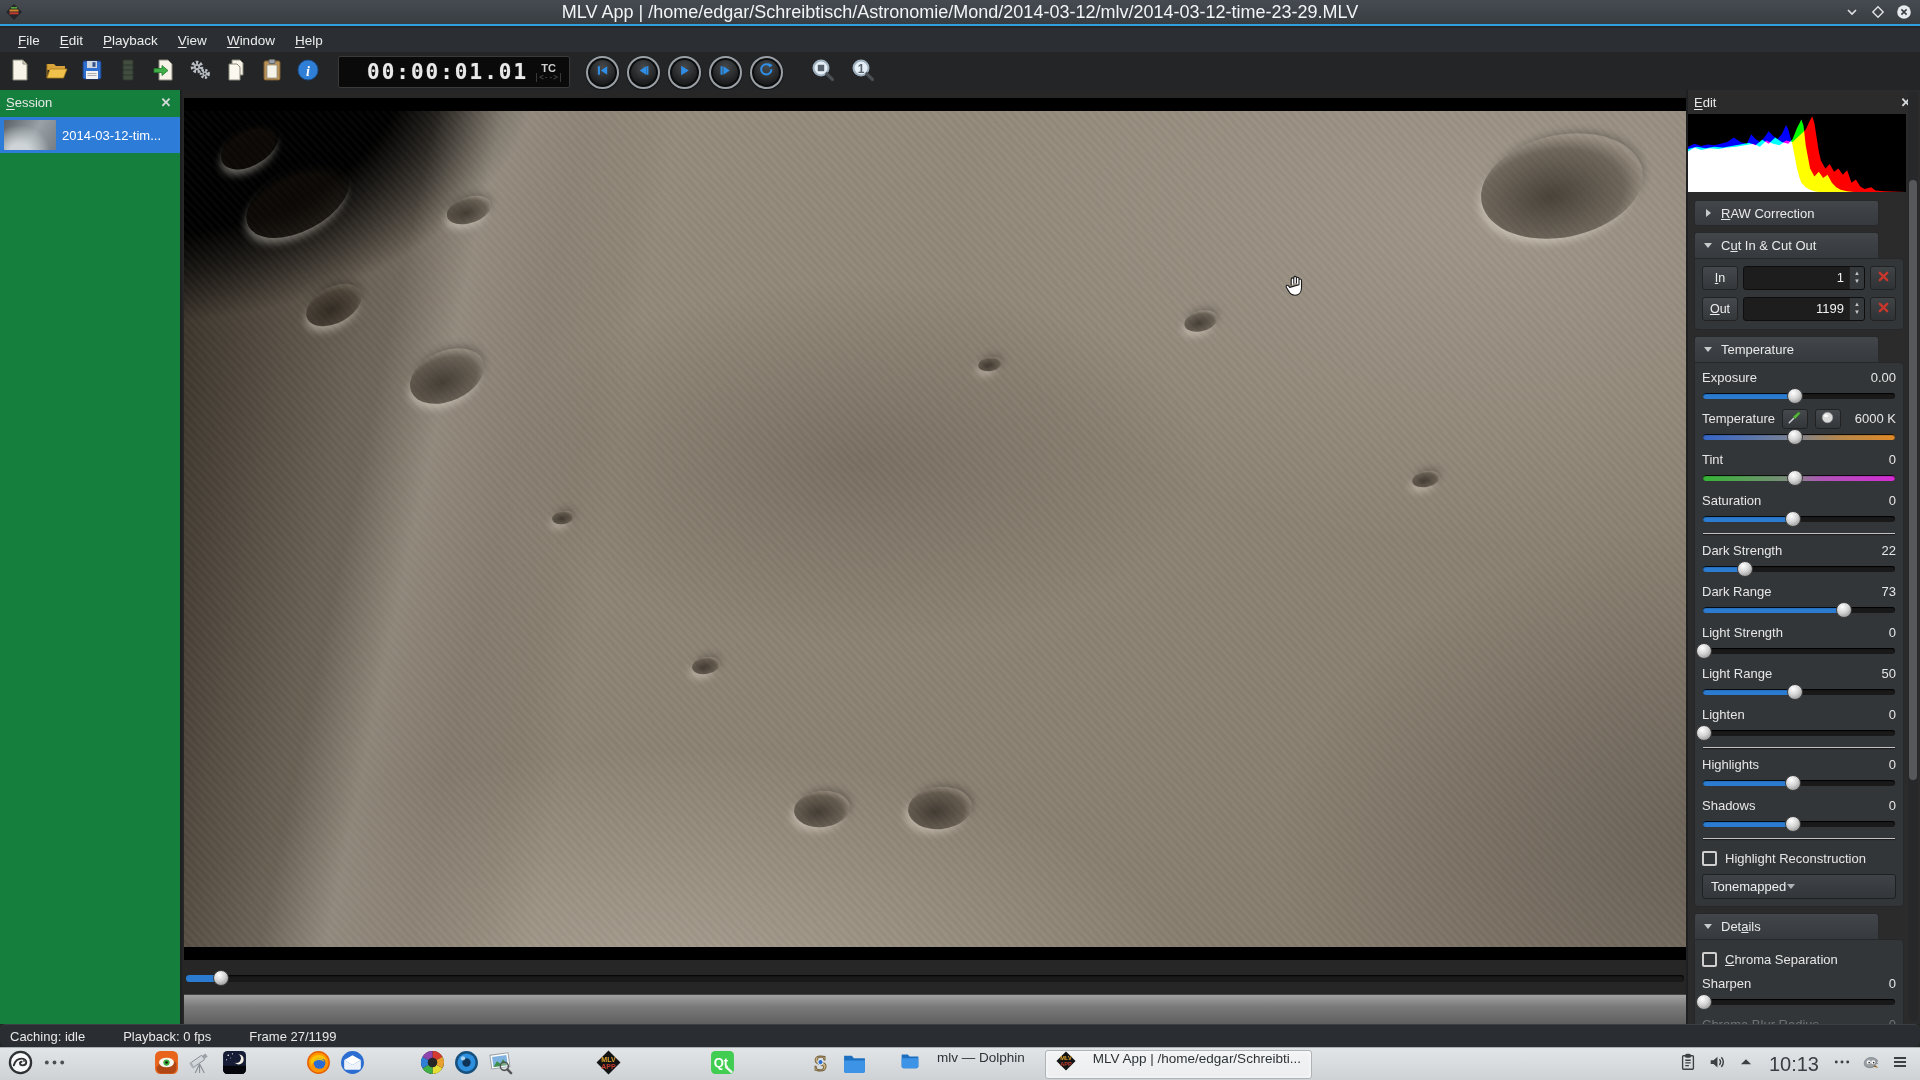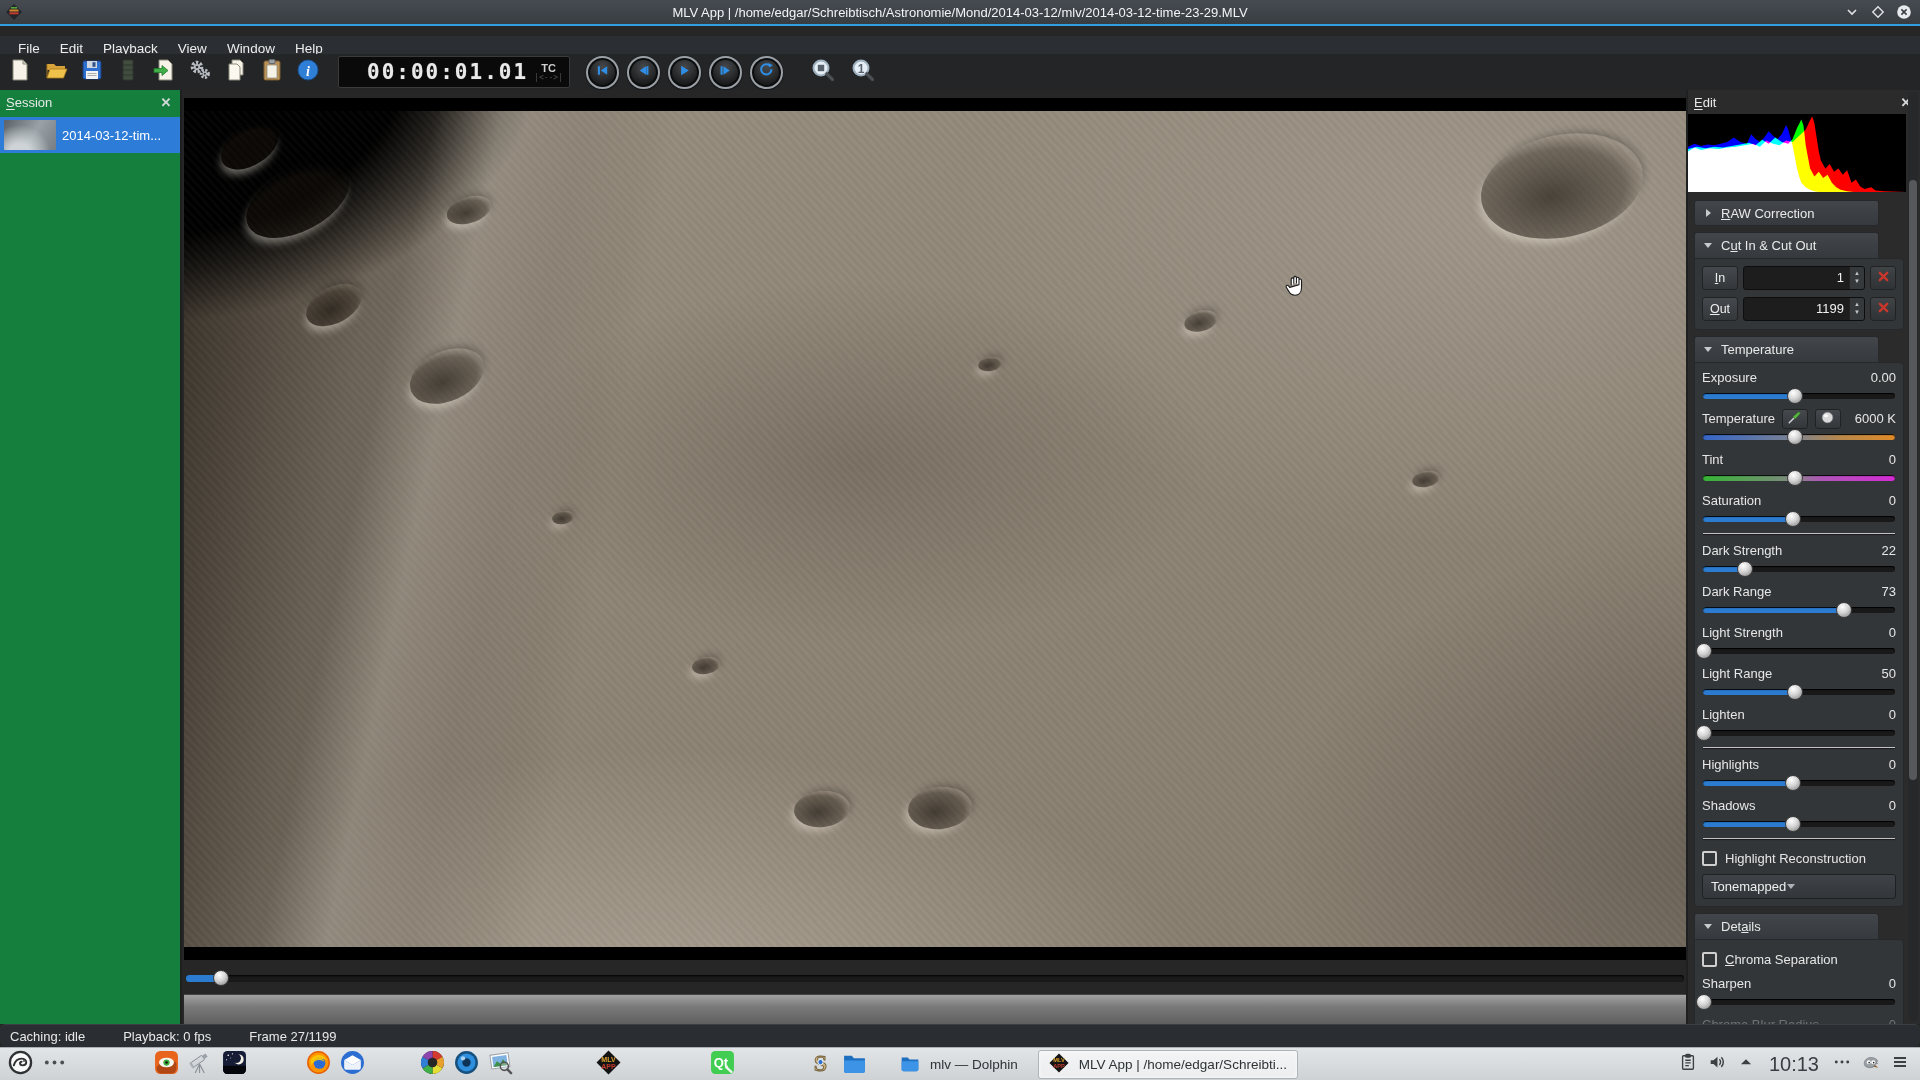--- a/index.html
+++ b/index.html
@@ -4,26 +4,26 @@
 <style>
   * { margin:0; padding:0; box-sizing:border-box; }
   html,body { width:1920px; height:1080px; background:#111; }
   body { font-family:"Liberation Sans", sans-serif; overflow:hidden; }
   .screen { position:relative; width:1920px; height:1080px; background:#262626; overflow:hidden; }
 
   
   .titlebar { position:absolute; top:0; left:0; right:0; height:26px; background:linear-gradient(#454b51,#383d42);
     display:flex; align-items:center; border-bottom:2px solid #2f9fe0; }
   .titlebar .app-icon { width:20px; height:18px; margin-left:5px; display:flex; }
-  .titlebar .title { position:absolute; left:0; right:0; text-align:center; color:#f2f4f6; font-size:13px; pointer-events:none; }
+  .titlebar .title { position:absolute; left:0; right:0; text-align:center; color:#f2f4f6; font-size:18px; pointer-events:none; }
   .win-controls { margin-left:auto; display:flex; align-items:center; gap:10px; padding-right:8px; z-index:2; }
   .win-btn { width:16px; height:16px; display:flex; align-items:center; justify-content:center; }
 
   
-  .menubar { position:absolute; top:28px; left:0; right:0; height:25px; background:#2b2f33; display:flex; align-items:center; padding-left:8px; border-bottom:1px solid #222528;margin-top:8px; }
+  .menubar { position:absolute; top:28px; left:0; right:0; height:25px; background:#2b2f33; display:flex; align-items:center; padding-left:8px; border-bottom:1px solid #222528; }
   .menu-item { color:#ececec; font-size:13.5px; padding:3px 10px; cursor:default; }
   .menu-item u { text-underline-offset:2px; }
 
   
   .toolbar { position:absolute; top:54px; left:0; right:0; height:36px; background:#232527; display:flex; align-items:center; padding-left:4px; }
   .tb-btn { width:32px; height:30px; display:flex; align-items:center; justify-content:center; border-radius:3px; }
   .tb-btn svg { width:24px; height:24px; }
   .tb-btn.disabled { opacity:.55; }
   .timecode { margin-left:14px; width:232px; height:32px; background:#0a0a0a; border:1px solid #3a3a3a; border-radius:2px;
     display:flex; align-items:center; justify-content:flex-end; padding:8px 6px; gap:6px; }
@@ -121,21 +121,21 @@
   .statusbar { position:absolute; left:0; right:0; bottom:33px; height:23px; background:#2a2e32; border-top:1px solid #3c4044;
     display:flex; align-items:center; color:#e8e8e8; font-size:13px;border-radius:6px; }
   .statusbar span { margin-left:10px; }
   .statusbar span + span { margin-left:38px; }
 
   
   .taskbar { position:absolute; left:0; right:0; bottom:0; height:33px; background:linear-gradient(#e2e5e7,#ced2d5);
     border-top:1px solid #a9afb3; display:flex; align-items:center; }
   .launcher { width:28px; height:28px; margin-left:6px; display:flex; align-items:center; justify-content:center; }
   .launcher svg { width:25px; height:25px; }
-  .task-btn { height:29px; display:flex; align-items:center; gap:10px; padding:0 10px; margin-left:10px; border-radius:3px;
+  .task-btn { height:29px; display:flex; align-items:flex-start; gap:17px; padding:0 10px; margin-left:10px; border-radius:3px;
     color:#2e3337; font-size:13.5px; max-width:450px; white-space:nowrap; overflow:hidden; }
   .task-btn.active { background:rgba(255,255,255,.6); border:1px solid #aeb3b7; box-shadow:inset 0 0 4px rgba(255,255,255,.8); }
   .task-btn svg { width:20px; height:20px; flex:0 0 auto; }
   .tray { margin-left:auto; display:flex; align-items:center; gap:9px; padding-right:10px; }
   .tray-icon { width:20px; height:20px; display:flex; align-items:center; justify-content:center; }
   .tray-icon svg { width:18px; height:18px; }
   .clock { font-size:20px; color:#3a3e42; margin:0 4px; }
 </style>
 </head>
 <body>

